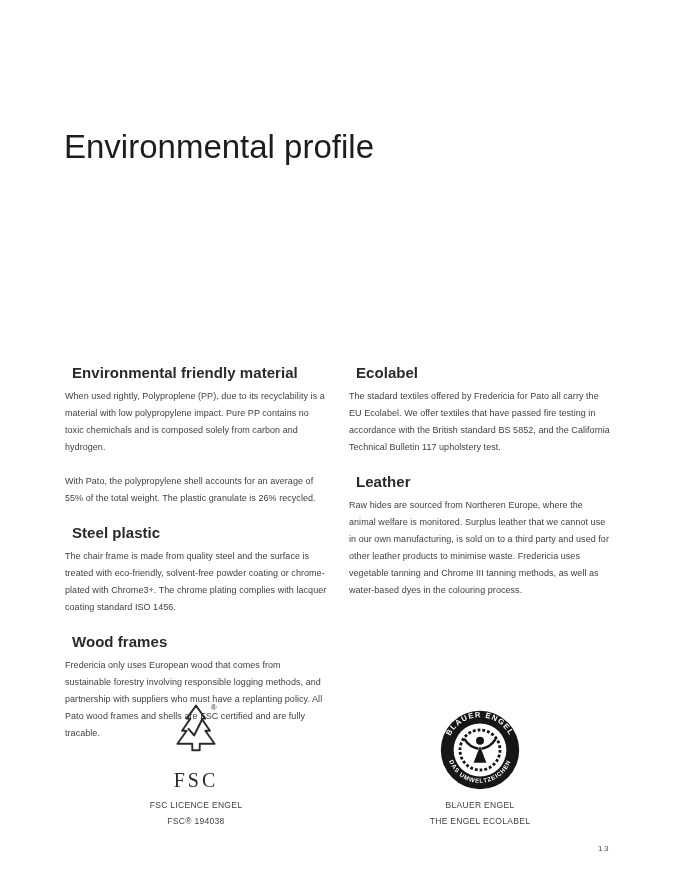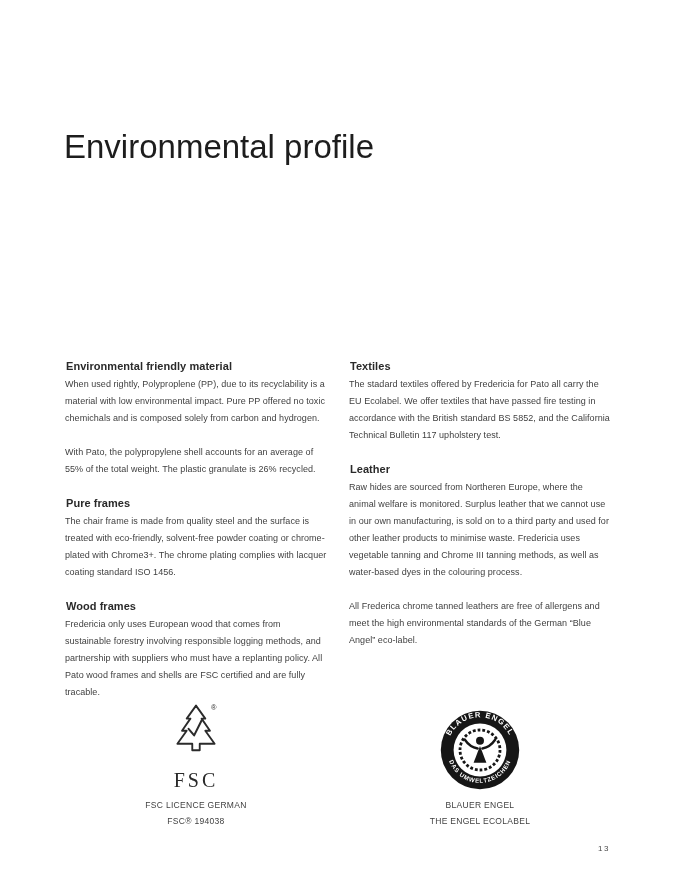--- a/index.html
+++ b/index.html
@@ -32,25 +32,25 @@
     gap: 22px;
   }
   .col {
     width: 262px;
     font-size: 9px;
     line-height: 17px;
     letter-spacing: 0.05px;
     color: #3f3f3f;
   }
   .col h3 {
-    font-size: 11px;
+    font-size: 15px;
     line-height: 17px;
     font-weight: 700;
     color: #2a2a2a;
-    margin: 1px;
+    margin: 7px;
   }
   .col p { margin: 0 0 17px 0; }
   .col section:last-child p:last-child { margin-bottom: 0; }
 
   .certs {
     position: absolute;
     left: 65px; top: 700px;
     width: 546px;
     display: flex;
     gap: 22px;
@@ -98,60 +98,59 @@
 
 <div class="page">
 
   <h1 class="title">Environmental profile</h1>
 
   <div class="columns">
 
     <div class="col">
       <section>
         <h3>Environmental friendly material</h3>
-        <p>When used rightly, Polyproplene (PP), due to its recyclability is a material with low environmental impact. Pure PP offered no toxic chemichals and is composed solely from carbon and hydrogen.</p>
+        <p>When used rightly, Polyproplene (PP), due to its recyclability is a material with low polypropylene impact. Pure PP contains no toxic chemichals and is composed solely from carbon and hydrogen.</p>
         <p>With Pato, the polypropylene shell accounts for an average of 55% of the total weight. The plastic granulate is 26% recycled.</p>
       </section>
       <section>
-        <h3>Pure frames</h3>
+        <h3>Steel plastic</h3>
         <p>The chair frame is made from quality steel and the surface is treated with eco-friendly, solvent-free powder coating or chrome-plated with Chrome3+. The chrome plating complies with lacquer coating standard ISO 1456.</p>
       </section>
       <section>
         <h3>Wood frames</h3>
         <p>Fredericia only uses European wood that comes from sustainable forestry involving responsible logging methods, and partnership with suppliers who must have a replanting policy. All Pato wood frames and shells are FSC certified and are fully tracable.</p>
       </section>
     </div>
 
     <div class="col">
       <section>
-        <h3>Textiles</h3>
+        <h3>Ecolabel</h3>
         <p>The stadard textiles offered by Fredericia for Pato all carry the EU Ecolabel. We offer textiles that have passed fire testing in accordance with the British standard BS 5852, and the California Technical Bulletin 117 upholstery test.</p>
       </section>
       <section>
         <h3>Leather</h3>
         <p>Raw hides are sourced from Northeren Europe, where the animal welfare is monitored. Surplus leather that we cannot use in our own manufacturing, is sold on to a third party and used for other leather products to minimise waste. Fredericia uses vegetable tanning and Chrome III tanning methods, as well as water-based dyes in the colouring process.</p>
-        <p>All Frederica chrome tanned leathers are free of allergens and meet the high environmental standards of the German “Blue Angel” eco-label.</p>
       </section>
     </div>
 
   </div>
 
   <div class="certs">
 
     <div class="cert">
       <div class="logo-box">
         <svg width="60" height="58" viewBox="0 0 60 58" aria-hidden="true">
           <path d="M30 6 L40 20 L36 20 L45 33 L40 33 L50 47 L34 47 L34 54 L26 54 L26 47 L10 47 L20 33 L15 33 L24 20 L20 20 Z" fill="none" stroke="#2b2b2b" stroke-width="2" stroke-linejoin="round"></path>
           <path d="M22 31 L28 38 L36 22" fill="none" stroke="#2b2b2b" stroke-width="2.2" stroke-linecap="round" stroke-linejoin="round"></path>
           <text x="46" y="11" font-size="8" fill="#2a2a2a">®</text>
         </svg>
         <div class="fsc-word">FSC</div>
       </div>
       <div class="caption">
-        <div>FSC LICENCE GERMAN</div>
+        <div>FSC LICENCE ENGEL</div>
         <div>FSC® 194038</div>
       </div>
     </div>
 
     <div class="cert">
       <div class="logo-box">
         <svg width="80" height="80" viewBox="0 0 100 100" aria-hidden="true">
           <circle cx="50" cy="50" r="49" fill="#161616"></circle>
           <circle cx="50" cy="50" r="33" fill="#ffffff"></circle>
           <path id="be-top" d="M 9,50 A 41,41 0 0 1 91,50" fill="none"></path>

